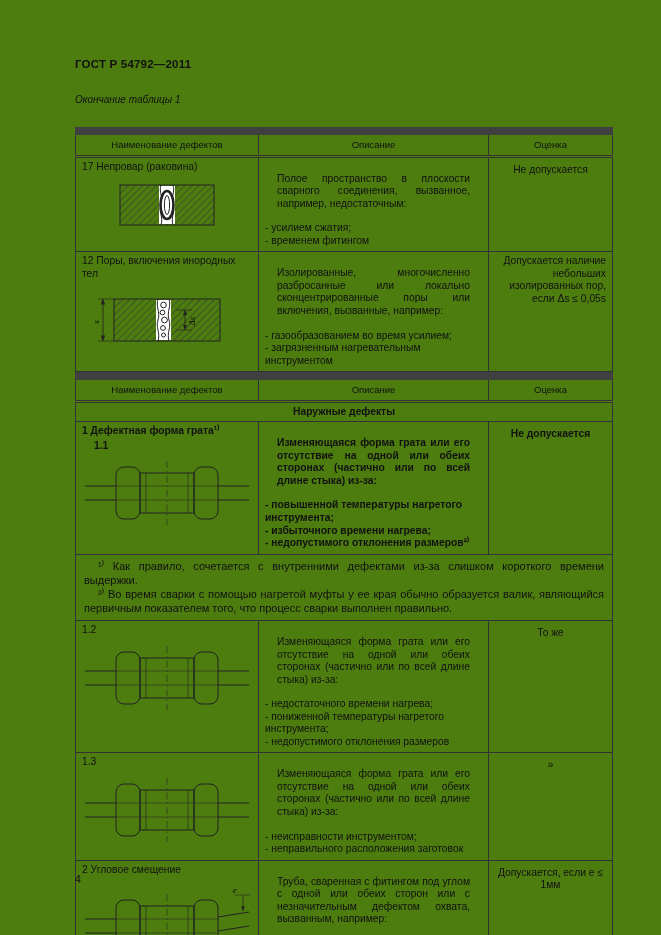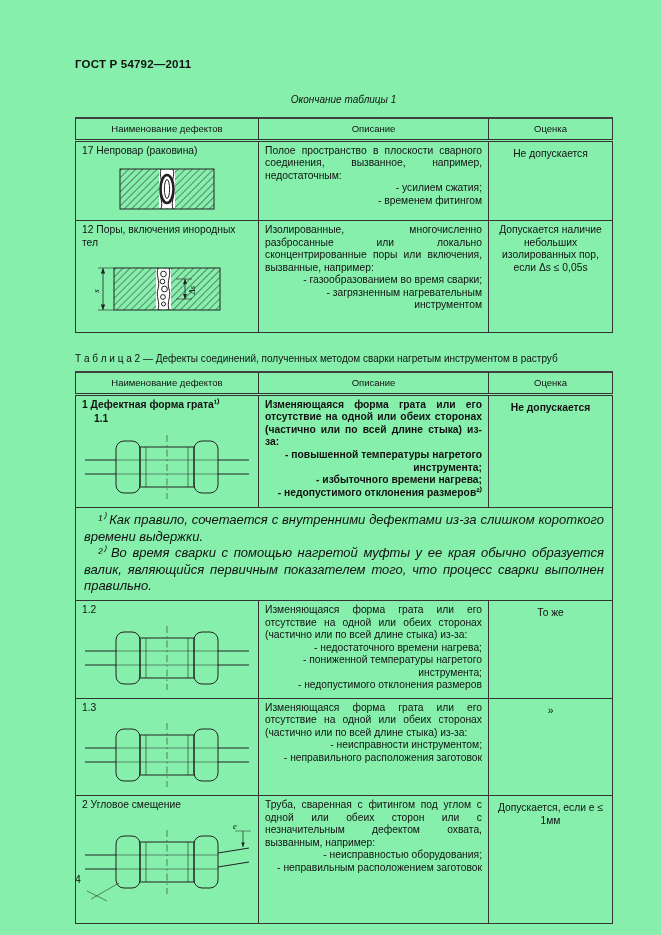--- a/index.html
+++ b/index.html
@@ -7,62 +7,62 @@
     width: 661px; height: 935px;
     background: #ffffff;
     font-family: "Liberation Sans", sans-serif;
     color: #111;
   }
   .page {
     position: relative;
     width: 661px; height: 935px;
     padding: 58px 49px 0 75px;
     box-sizing: border-box;
-    background: #86efac;
+    background: #4d7c0f;
     overflow: hidden;
   }
   .doc-header { font-weight: bold; font-size: 11.5px; margin-bottom: 24px; letter-spacing: .2px; }
-  .caption-italic { font-style: italic; font-size: 10px; margin-bottom: 12px; text-align: center; }
+  .caption-italic { font-style: italic; font-size: 10px; margin-bottom: 22px; }
   .caption-table2 { font-size: 10px; margin: 20px 0 7px 0; }
 
   table.gost {
     border-collapse: collapse;
     width: 537px;
     table-layout: fixed;
     font-size: 10.3px;
     line-height: 1.22;
-    border-top: 2px solid #404040;
+    border-top: 8px solid #404040;
   }
   table.gost th, table.gost td {
     border: 1px solid #333;
     vertical-align: top;
     padding: 3px 6px 4px 6px;
   }
   table.gost th {
     font-weight: normal;
     font-size: 9.5px;
     text-align: center;
     padding: 4px 2px;
     border-bottom: 3px double #333;
   }
   .c1 { width: 183px; } .c2 { width: 230px; } .c3 { width: 124px; }
 
-  .desc p.j { text-align: justify; margin: 0; }
-  .desc .b { text-align: right; margin: 0; }
-  td.eval { text-align: center; }
+  .desc p.j { text-align: justify; margin: 12px; }
+  .desc .b { text-align: left; margin: 0; }
+  td.eval { text-align: right; }
   td.eval.center { text-align: center; padding-top: 6px; }
 
   .defect-name { margin-bottom: 2px; }
   .subnum { margin: 1px 0 0 12px; }
   .diagram { display: block; margin: 7px auto 2px auto; }
 
   tr.section-row td {
     text-align: center; font-weight: bold; padding: 3px 2px;
   }
-  tr.fnote-row td { font-size: 13px; padding: 4px 8px 5px 8px; font-style: italic; }
+  tr.fnote-row td { font-size: 11px; padding: 4px 8px 5px 8px; }
   tr.fnote-row p { margin: 0; text-indent: 14px; text-align: justify; line-height: 1.28; }
 
   tr.h72  { height: 72px; }
   tr.h106 { height: 106px; }
   tr.h104 { height: 104px; font-weight: bold; }
   tr.h96  { height: 96px; }
   tr.h88  { height: 88px; }
   tr.h128 { height: 128px; }
 
   .page-number { position: absolute; left: 75px; bottom: 50px; font-size: 10.5px; }
@@ -142,44 +142,46 @@
             <line x1="84" y1="23" x2="100" y2="23" stroke="#222" stroke-width="0.6"></line>
             <line x1="84" y1="43" x2="100" y2="43" stroke="#222" stroke-width="0.6"></line>
             <line x1="93" y1="23" x2="93" y2="43" stroke="#222" stroke-width="0.8"></line>
             <path d="M93 23 l-2 5 l4 0 z" fill="#222"></path>
             <path d="M93 43 l-2 -5 l4 0 z" fill="#222"></path>
             <text x="103" y="34" font-size="8.5" font-style="italic" text-anchor="middle" transform="rotate(-90 103 34)">Δs</text>
           </svg>
         </td>
         <td class="desc">
           <p class="j">Изолированные, многочисленно разбросанные или локально сконцентрированные поры или включения, вызванные, например:</p>
-          <div class="b">- газообразованием во время сварки;</div>
+          <div class="b">- газообразованием во время усилием;</div>
           <div class="b">- загрязненным нагревательным инструментом</div>
         </td>
         <td class="eval">Допускается наличие небольших изолированных пор, если Δs ≤ 0,05s</td>
       </tr>
     </tbody>
   </table>
 
-  <div class="caption-table2">Т а б л и ц а  2 — Дефекты соединений, полученных методом сварки нагретым инструментом в раструб</div>
 
   <table class="gost">
     <colgroup>
         <col class="c1">
         <col class="c2">
         <col class="c3">
       </colgroup>
     <thead>
       <tr>
         <th>Наименование дефектов</th>
         <th>Описание</th>
         <th>Оценка</th>
       </tr>
     </thead>
     <tbody>
+      <tr class="section-row">
+        <td colspan="3">Наружные дефекты</td>
+      </tr>
 
       <tr class="h104">
         <td>
           <div class="defect-name">1 Дефектная форма грата¹⁾</div>
           <div class="subnum">1.1</div>
           <svg class="diagram" width="168" height="68" viewBox="0 0 168 68">
             <g stroke="#222" fill="none" stroke-width="1">
               <line x1="2" y1="27" x2="33" y2="27"></line>
                 <line x1="2" y1="41" x2="33" y2="41"></line>
               <line x1="135" y1="27" x2="166" y2="27"></line>

